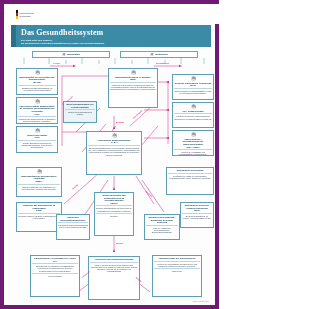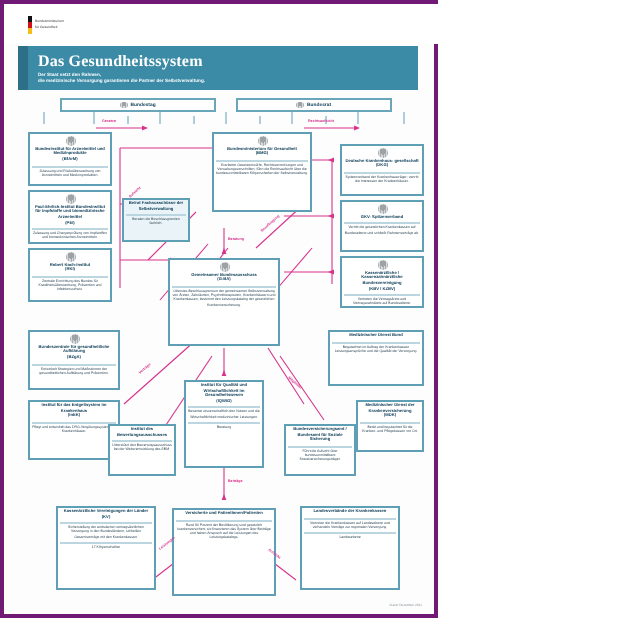--- a/index.html
+++ b/index.html
@@ -6,21 +6,21 @@
   html, body {
     width: 219px; height: 309px;
     background: #ffffff;
     font-family: "Liberation Sans", sans-serif;
     overflow: hidden;
   }
   #poster {
     position: relative;
     width: 219px; height: 309px;
     background: #fdfdfd;
-    border: 2px solid #701a75;
+    border: 4px solid #701a75;
   }
 
   
   .brandbar {
     position: absolute; left: 0; top: 0;
     width: 219px; height: 20px;
     background: #ffffff;
   }
   .brandmark {
     position: absolute; left: 12px; top: 6px;

